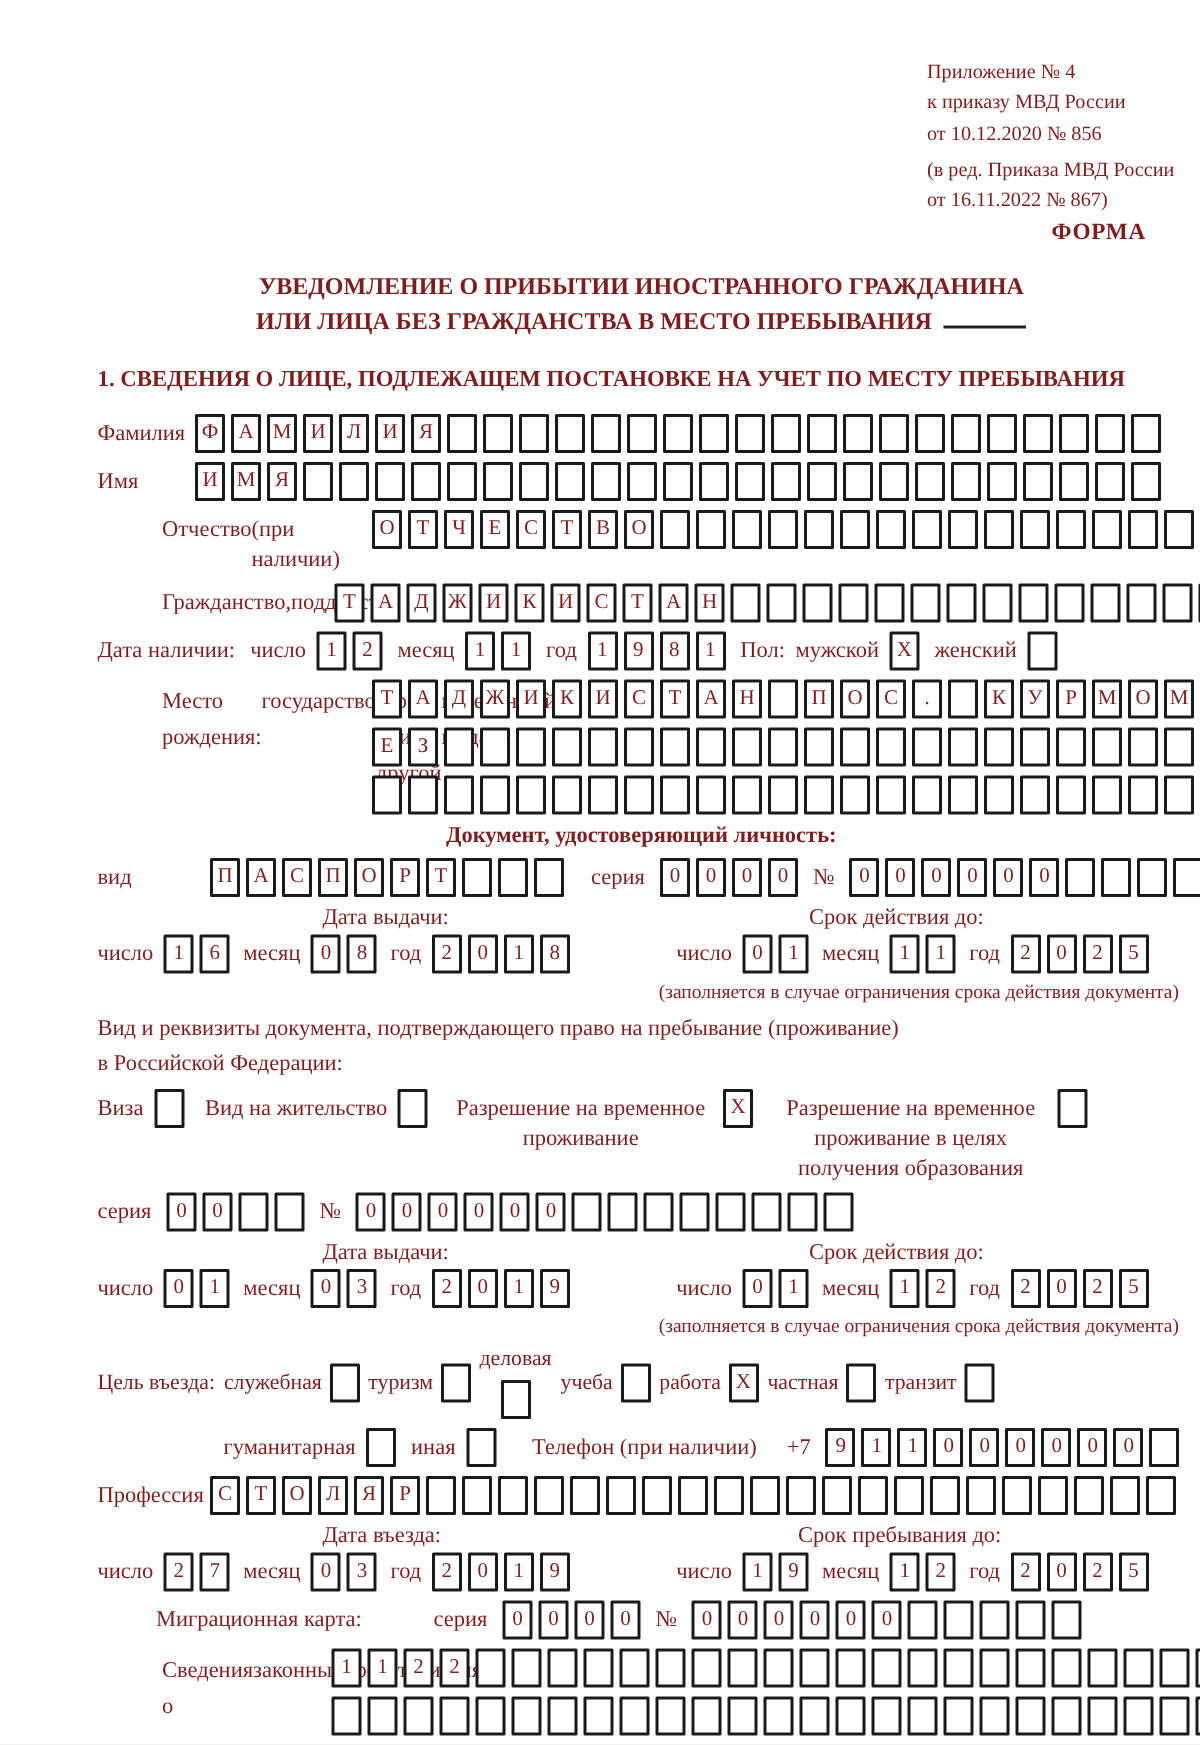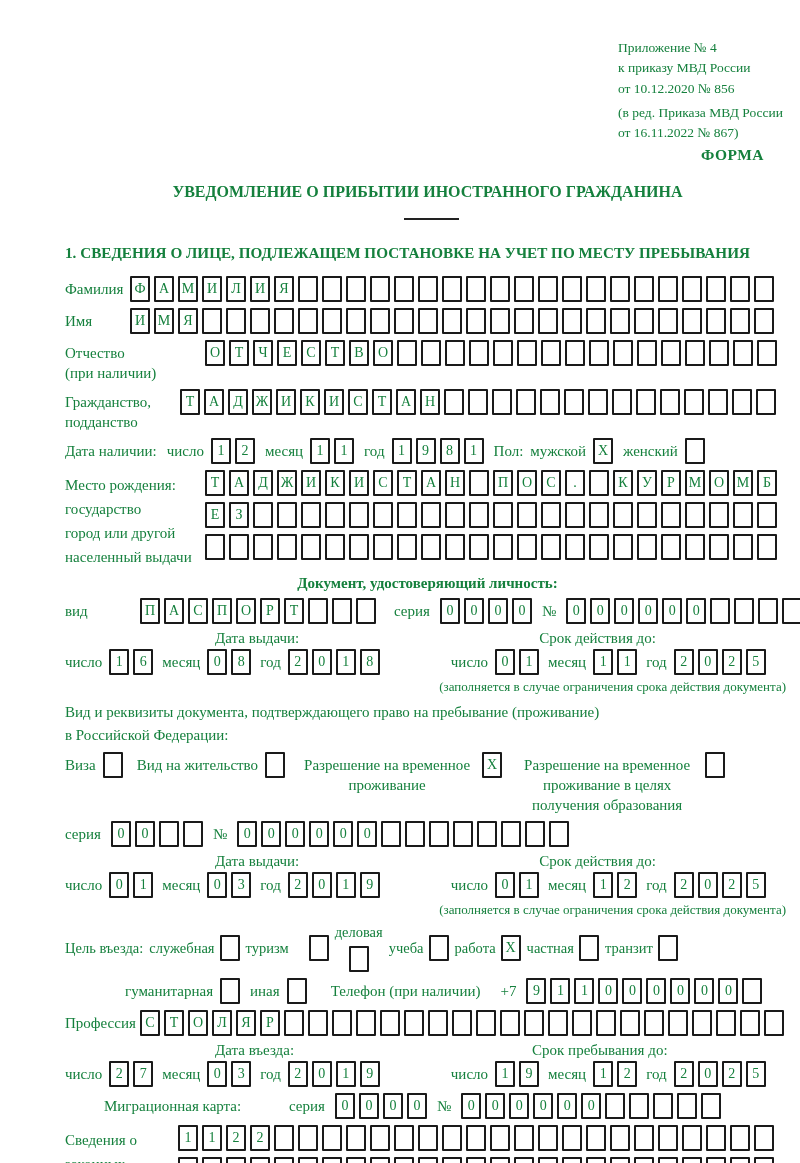--- a/index.html
+++ b/index.html
@@ -1,31 +1,31 @@
 <!DOCTYPE html>
 <html><head>
 <meta charset="utf-8">
 <style>
   html,body{margin:0;padding:0;background:#e8e8e8;}
   .page{
     width:800px;height:1163px;background:#ffffff;position:relative;
-    font-family:"Liberation Serif","DejaVu Serif",serif;color:#15803d;
+    font-family:"Liberation Serif","DejaVu Serif",serif;color:#7f1d1d;
     box-sizing:border-box;padding:0 10px 0 65px;overflow:hidden;
   }
   .appendix{position:absolute;top:38px;left:618px;font-size:13.5px;line-height:1.5;}
   .appendix .sub{margin-top:4px;}
   .forma{position:absolute;top:146px;right:36px;font-weight:bold;font-size:15.5px;letter-spacing:.5px;}
   .title{margin:0;padding-top:180px;text-align:center;font-weight:bold;font-size:16px;line-height:1.45;}
   .title-underline{display:inline-block;width:55px;border-bottom:2px solid #222;height:14px;margin-left:8px;}
   .sec-heading{margin-top:18px;font-weight:bold;font-size:15.2px;}
   .form{margin-top:14px;font-size:15px;}
   .row{display:flex;align-items:flex-start;margin-bottom:6px;}
   .row.center{align-items:center;}
   .lbl{font-size:15px;line-height:20px;padding-top:3px;}
-  .lblblock{display:flex;flex-direction:column;line-height:20px;padding-top:3px;flex:none;}
+  .lblblock{display:flex;flex-direction:row;line-height:20px;padding-top:3px;flex:none;margin-left:43px;}
   .w65{width:65px;flex:none;}
   .w115{width:115px;flex:none;}
   .w140{width:140px;flex:none;}
   .boxes{display:inline-flex;gap:4px;flex:none;}
   .box{
     width:20px;height:26px;box-sizing:border-box;border:2px solid #1a1a1a;border-radius:1px;
     display:inline-flex;align-items:center;justify-content:center;
     font-size:14px;background:#fff;flex:none;
   }
   .boxcol{display:flex;flex-direction:column;gap:6px;}
@@ -47,21 +47,21 @@
     <div>Приложение № 4</div>
     <div>к приказу МВД России</div>
     <div>от 10.12.2020 № 856</div>
     <div class="sub">(в ред. Приказа МВД России</div>
     <div>от 16.11.2022 № 867)</div>
   </div>
   <div class="forma">ФОРМА</div>
 
   <div class="title">
     <div>УВЕДОМЛЕНИЕ О ПРИБЫТИИ ИНОСТРАННОГО ГРАЖДАНИНА</div>
-    <div><span class="title-underline"></span></div>
+    <div><span>ИЛИ ЛИЦА БЕЗ ГРАЖДАНСТВА В МЕСТО ПРЕБЫВАНИЯ</span><span class="title-underline"></span></div>
   </div>
 
   <div class="sec-heading">1. СВЕДЕНИЯ О ЛИЦЕ, ПОДЛЕЖАЩЕМ ПОСТАНОВКЕ НА УЧЕТ ПО МЕСТУ ПРЕБЫВАНИЯ</div>
 
   <div class="form">
 
     <div class="row">
       <span class="lbl w65">Фамилия</span>
       <span class="boxes">
           <span class="box">Ф</span>
@@ -529,21 +529,21 @@
     <div class="note">(заполняется в случае ограничения срока действия документа)</div>
 
     <div class="row center" style="gap:6px;font-size:14.5px;">
       <span>Цель въезда:</span>
       <span class="dg" style="gap:5px;">
           <span>служебная</span>
           <span class="boxes">
             <span class="box"></span>
           </span>
         </span>
-      <span class="dg" style="gap:20px;font-family:Liberation Serif, serif;">
+      <span class="dg" style="gap:5px;font-family:Liberation Serif, serif;">
           <span>туризм</span>
           <span class="boxes">
             <span class="box"></span>
           </span>
         </span>
       <span class="dg" style="gap:5px;flex-direction:column;">
           <span>деловая</span>
           <span class="boxes">
             <span class="box"></span>
           </span>
@@ -567,21 +567,21 @@
           </span>
         </span>
       <span class="dg" style="gap:5px;">
           <span>транзит</span>
           <span class="boxes">
             <span class="box"></span>
           </span>
         </span>
     </div>
 
-    <div class="row center" style="gap:10px;margin-left:60px;">
+    <div class="row center" style="gap:10px;margin-left:84px;">
       <span class="dg">
           <span>гуманитарная</span>
           <span class="boxes">
             <span class="box"></span>
           </span>
         </span>
       <span class="dg">
           <span>иная</span>
           <span class="boxes">
             <span class="box"></span>

